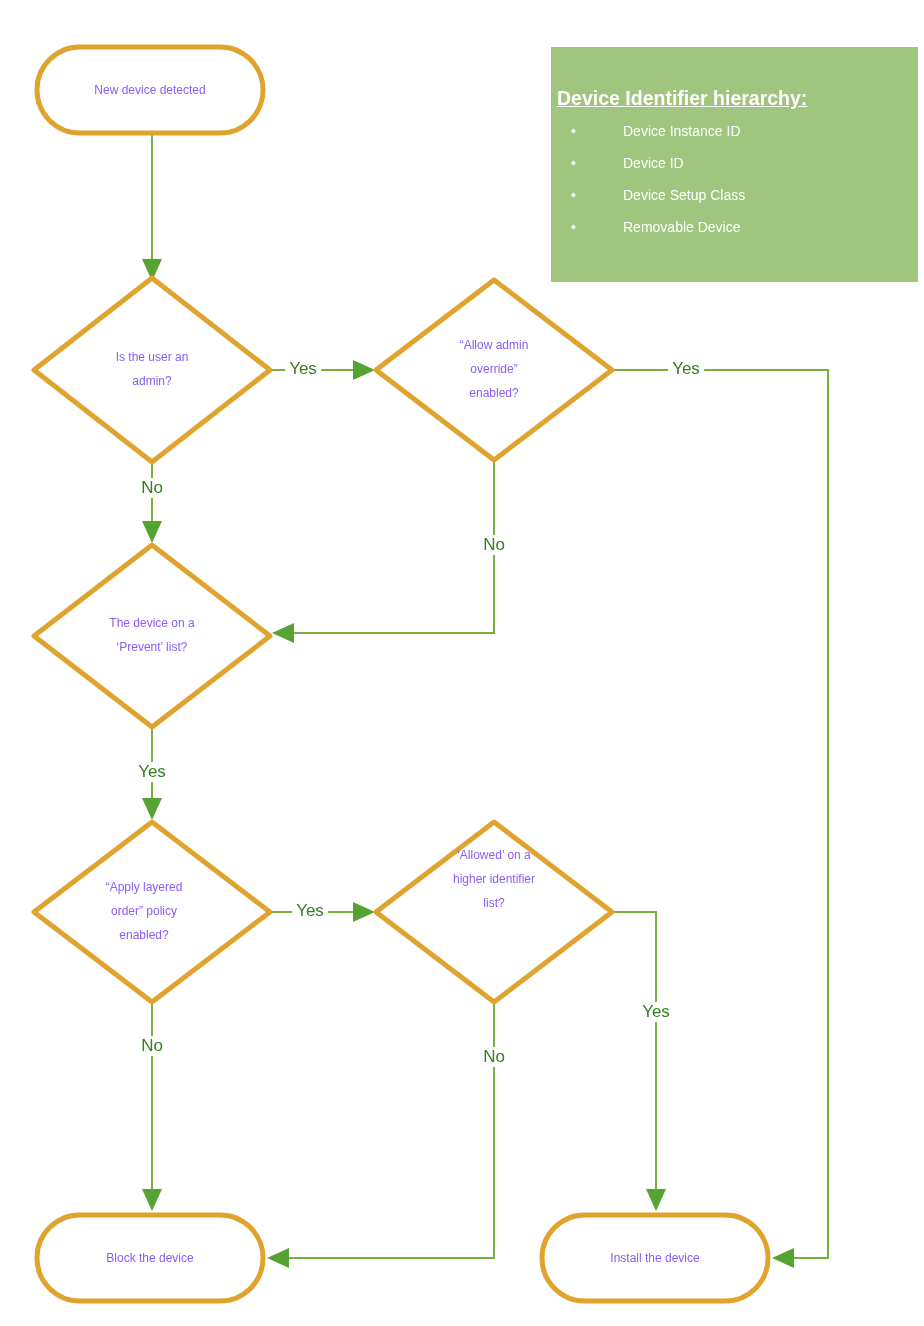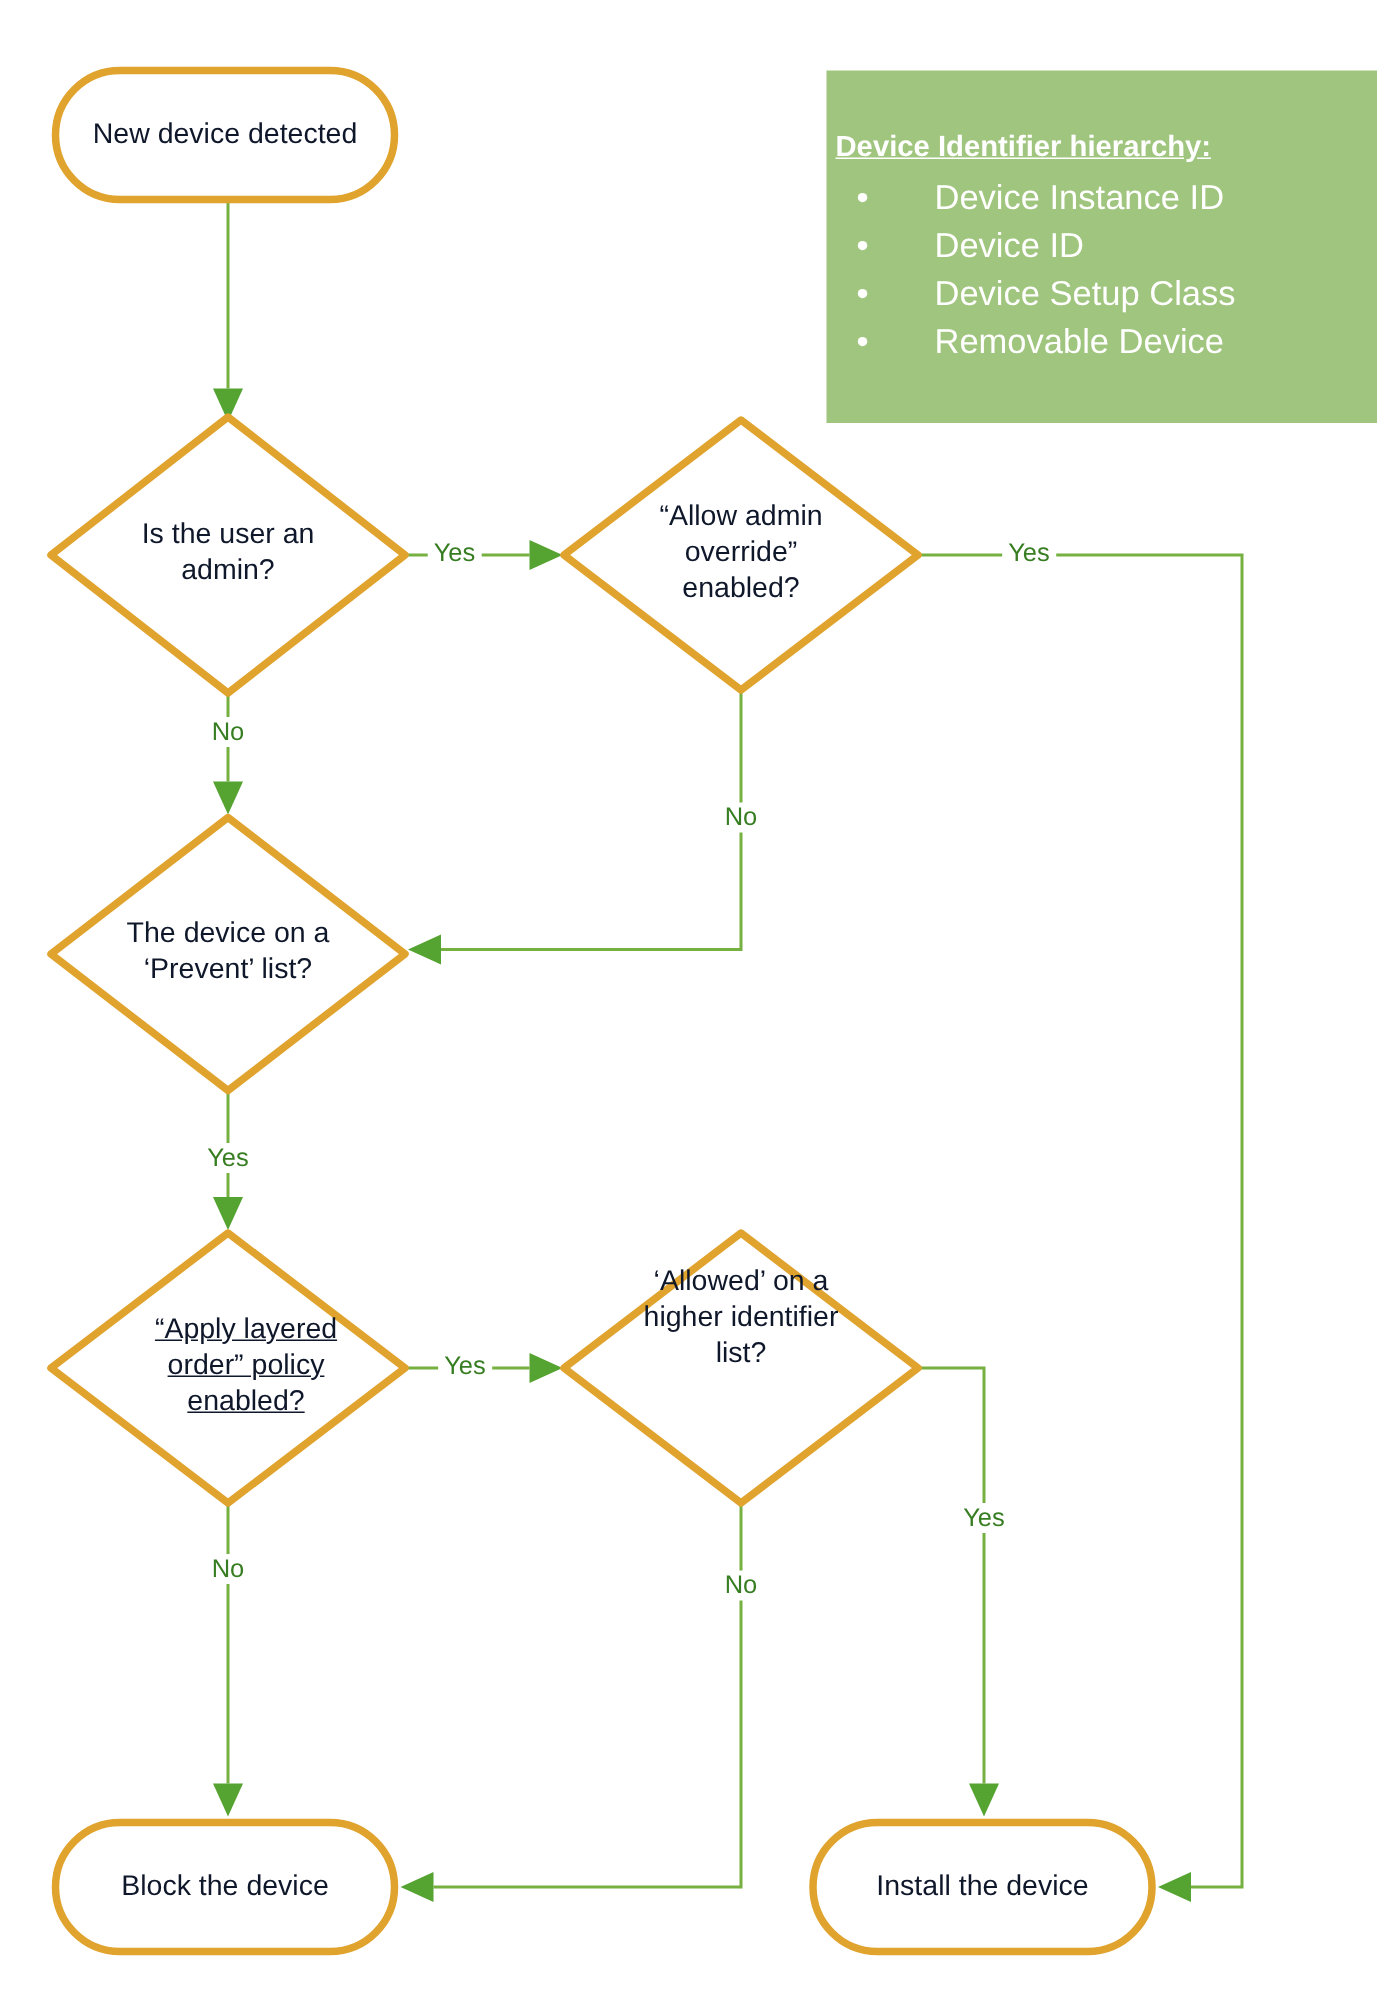--- a/index.html
+++ b/index.html
@@ -9,22 +9,22 @@
     height: 1326px;
     font-family: "Liberation Sans", sans-serif;
     background: #ffffff;
     overflow: hidden;
   }
   .layer { position: absolute; left: 0; top: 0; }
 
   .node-label {
     position: absolute;
     transform: translate(-50%, -50%);
-    color: #0f172a;
-    font-size: 19px;
+    color: #8b5cf6;
+    font-size: 12px;
     line-height: 24px;
     text-align: center;
     white-space: nowrap;
   }
 
   .edge-label {
     position: absolute;
     transform: translate(-50%, -50%);
     color: #377D22;
     font-size: 17px;
@@ -47,21 +47,21 @@
   .infobox-title {
     font-size: 19.5px;
     font-weight: bold;
     text-decoration: underline;
     margin: 0 0 5px 0;
   }
   .infobox-list {
     list-style: none;
     margin: 0;
     padding: 0;
-    font-size: 23px;
+    font-size: 14px;
   }
   .infobox-list li {
     position: relative;
     padding-left: 66px;
     line-height: 32px;
   }
   .infobox-list li::before {
     content: "\2022";
     position: absolute;
     left: 14px;
@@ -124,21 +124,21 @@
     <div>“Allow admin</div>
     <div>override”</div>
     <div>enabled?</div>
   </div>
 
   <div class="node-label" style="left:152px; top:635px;">
     <div>The device on a</div>
     <div>‘Prevent’ list?</div>
   </div>
 
-  <div class="node-label" style="left:164px; top:911px;text-decoration:underline;">
+  <div class="node-label" style="left:144px; top:911px;">
     <div>“Apply layered</div>
     <div>order” policy</div>
     <div>enabled?</div>
   </div>
 
   <div class="node-label" style="left:494px; top:879px;">
     <div>‘Allowed’ on a</div>
     <div>higher identifier</div>
     <div>list?</div>
   </div>

